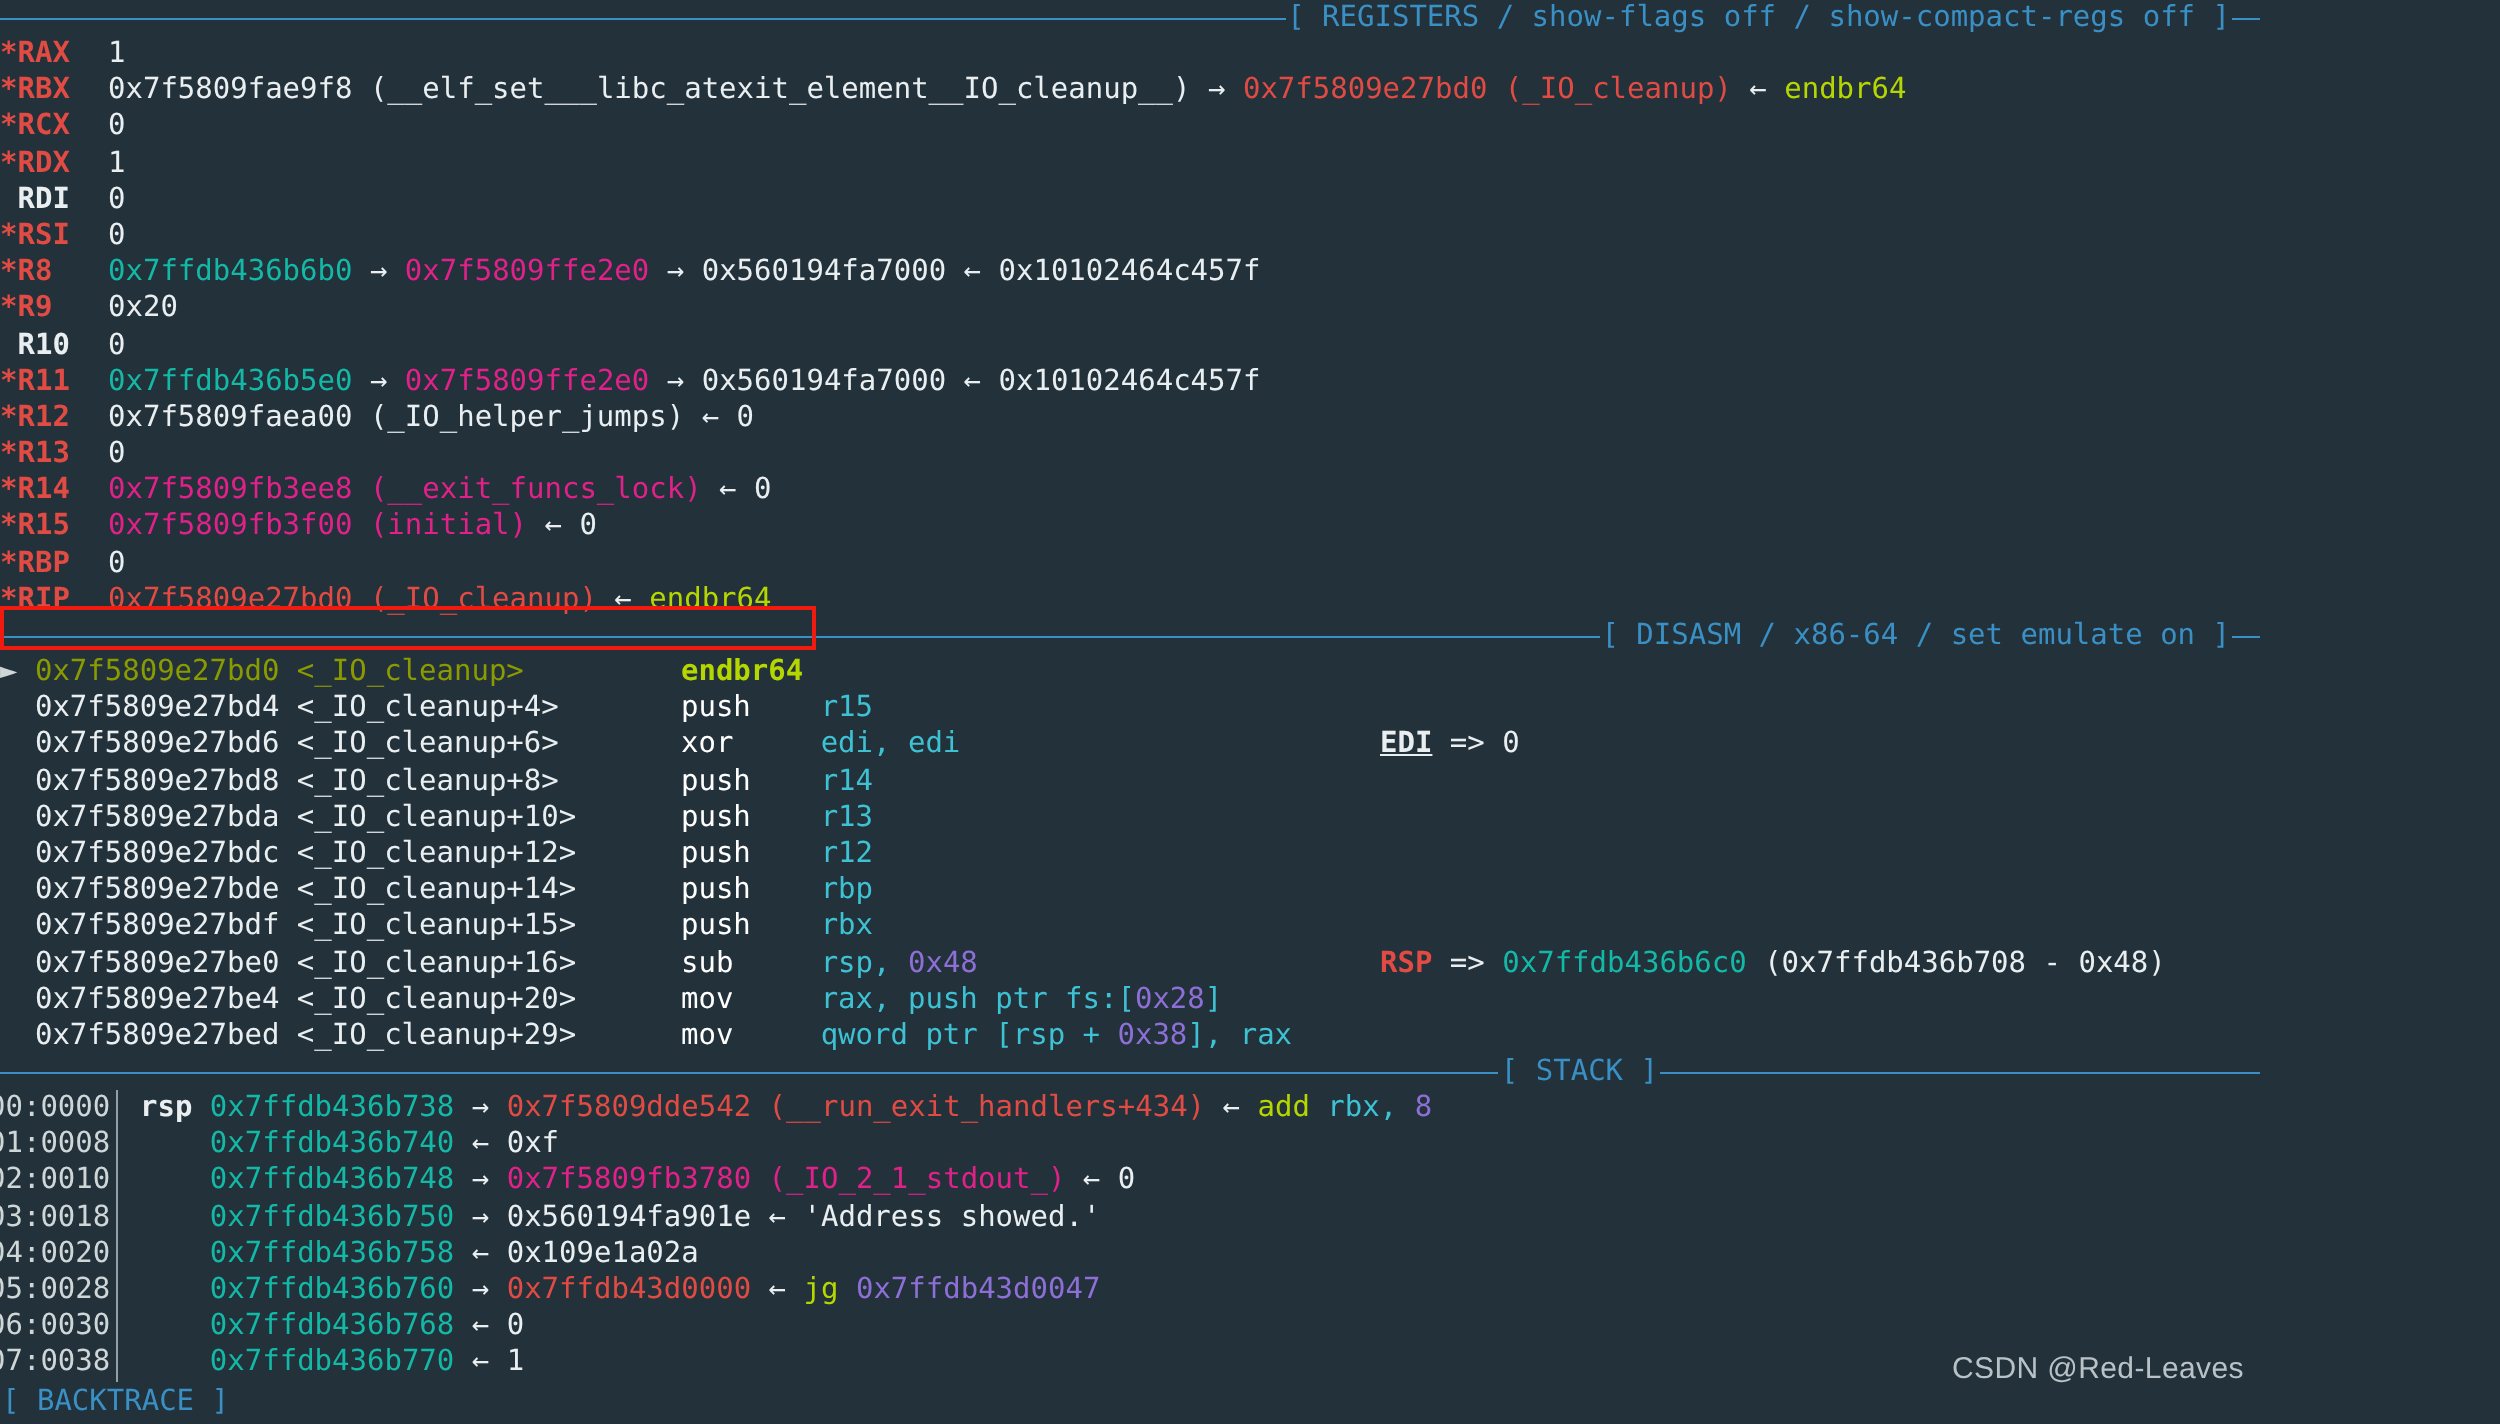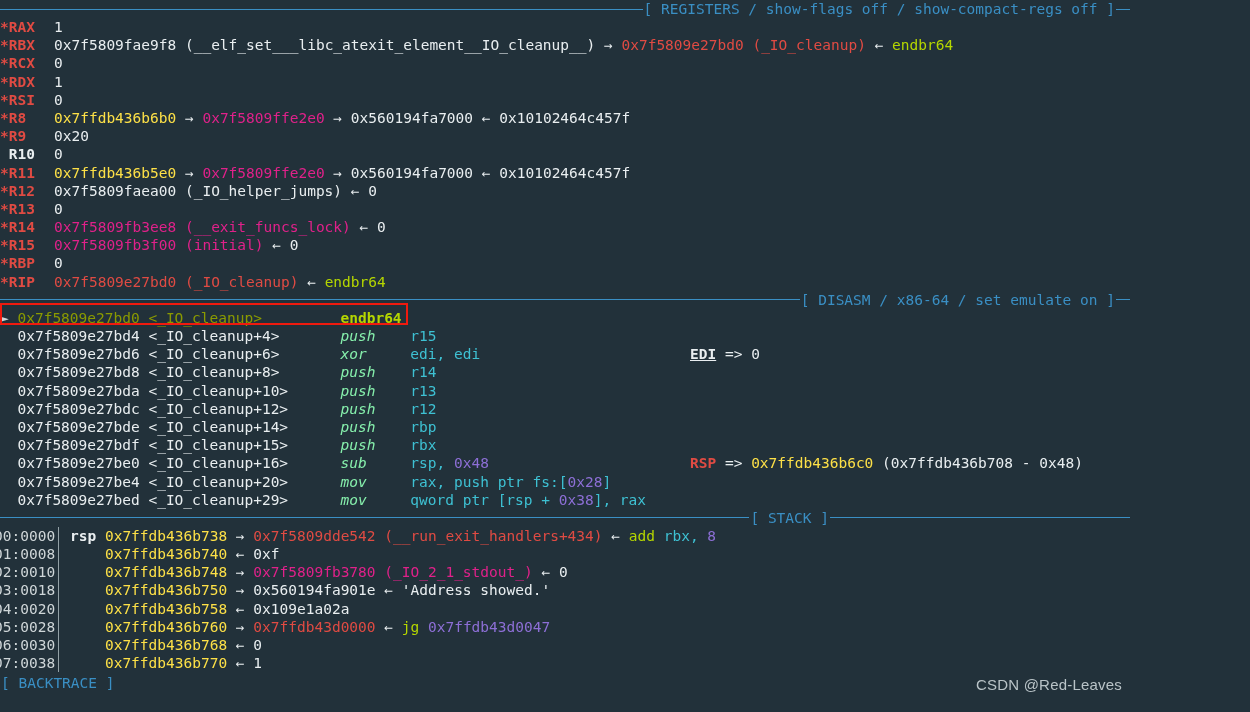--- a/index.html
+++ b/index.html
@@ -28,25 +28,25 @@
   .banner .rule.grow{flex:1 1 auto;}
   .banner .btxt{flex:0 0 auto;padding:0 1px;}
 
   
   .line{white-space:pre;height:18.2px;overflow:hidden;}
 
   
   .c-reg      {color:#e04b43;font-weight:bold;}   
   .c-regplain {color:#e9eef0;font-weight:bold;}   
   .c-white    {color:#e9eef0;}
-  .c-stackaddr{color:#fde047;text-align:center;}                    
+  .c-stackaddr{color:#14b8a6;text-align:center;}                    
   .c-code     {color:#e04b43;}                    
   .c-data     {color:#e0218a;}
   .c-instr    {color:#b5d600;}                    
-  .c-mnem     {color:#86efac;font-style:italic;}
+  .c-mnem     {color:#ffffff;}
   .c-operand  {color:#3ec1d3;}
   .c-imm      {color:#8d6fd6;}
   .c-arrow    {color:#e9eef0;}
   .c-cur      {color:#8a9a00;}                    
   .c-curbold  {color:#b5d600;font-weight:bold;}
   .c-marker   {color:#cfd6d8;}
   .c-annot    {color:#e9eef0;font-weight:bold;text-decoration:underline;}
   .c-annotred {color:#e04b43;font-weight:bold;}
   .c-str      {color:#e9eef0;}
   .c-rsplabel {color:#e9eef0;font-weight:bold;}
@@ -91,20 +91,21 @@
     <span class="rule grow"></span>
     <span class="btxt">[ REGISTERS / show-flags off / show-compact-regs off ]</span>
     <span class="rule" style="width:14px"></span>
   </div>
 
   <div id="registers">
       <div class="line"><span class="c-reg rname">*RAX </span><span class="c-white">1</span></div>
       <div class="line"><span class="c-reg rname">*RBX </span><span class="c-white">0x7f5809fae9f8 </span><span class="c-white">(__elf_set___libc_atexit_element__IO_cleanup__)</span><span class="c-arrow"> → </span><span class="c-code">0x7f5809e27bd0 (_IO_cleanup)</span><span class="c-arrow"> ← </span><span class="c-instr">endbr64</span></div>
       <div class="line"><span class="c-reg rname">*RCX </span><span class="c-white">0</span></div>
       <div class="line"><span class="c-reg rname">*RDX </span><span class="c-white">1</span></div>
+      <div class="line"><span class="c-regplain rname"> RDI </span><span class="c-white">0</span></div>
       <div class="line"><span class="c-reg rname">*RSI </span><span class="c-white">0</span></div>
       <div class="line"><span class="c-reg rname">*R8  </span><span class="c-stackaddr">0x7ffdb436b6b0</span><span class="c-arrow"> → </span><span class="c-data">0x7f5809ffe2e0</span><span class="c-arrow"> → </span><span class="c-white">0x560194fa7000</span><span class="c-arrow"> ← </span><span class="c-white">0x10102464c457f</span></div>
       <div class="line"><span class="c-reg rname">*R9  </span><span class="c-white">0x20</span></div>
       <div class="line"><span class="c-regplain rname"> R10 </span><span class="c-white">0</span></div>
       <div class="line"><span class="c-reg rname">*R11 </span><span class="c-stackaddr">0x7ffdb436b5e0</span><span class="c-arrow"> → </span><span class="c-data">0x7f5809ffe2e0</span><span class="c-arrow"> → </span><span class="c-white">0x560194fa7000</span><span class="c-arrow"> ← </span><span class="c-white">0x10102464c457f</span></div>
       <div class="line"><span class="c-reg rname">*R12 </span><span class="c-white">0x7f5809faea00 (_IO_helper_jumps)</span><span class="c-arrow"> ← </span><span class="c-white">0</span></div>
       <div class="line"><span class="c-reg rname">*R13 </span><span class="c-white">0</span></div>
       <div class="line"><span class="c-reg rname">*R14 </span><span class="c-data">0x7f5809fb3ee8 (__exit_funcs_lock)</span><span class="c-arrow"> ← </span><span class="c-white">0</span></div>
       <div class="line"><span class="c-reg rname">*R15 </span><span class="c-data">0x7f5809fb3f00 (initial)</span><span class="c-arrow"> ← </span><span class="c-white">0</span></div>
       <div class="line"><span class="c-reg rname">*RBP </span><span class="c-white">0</span></div>

